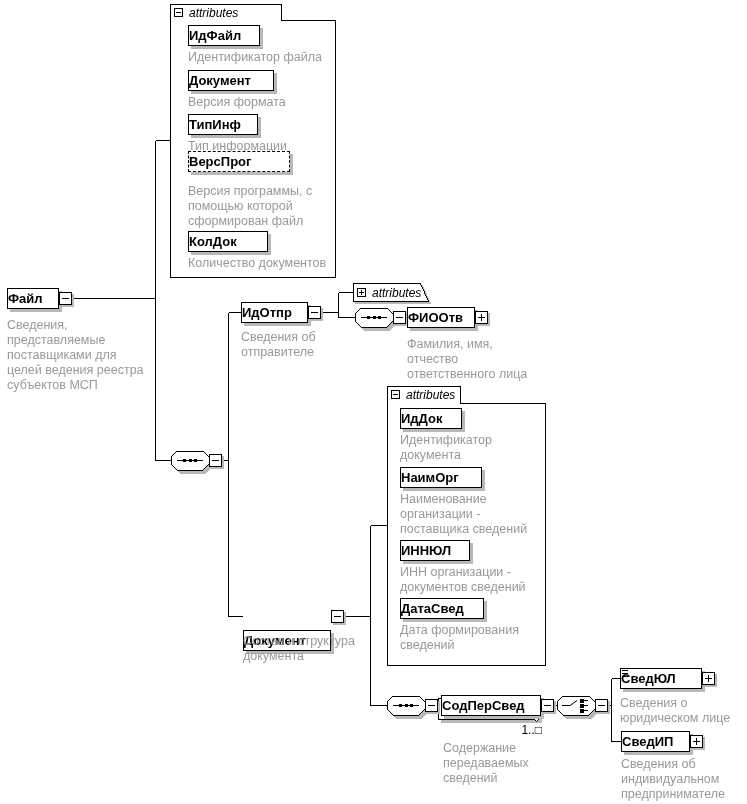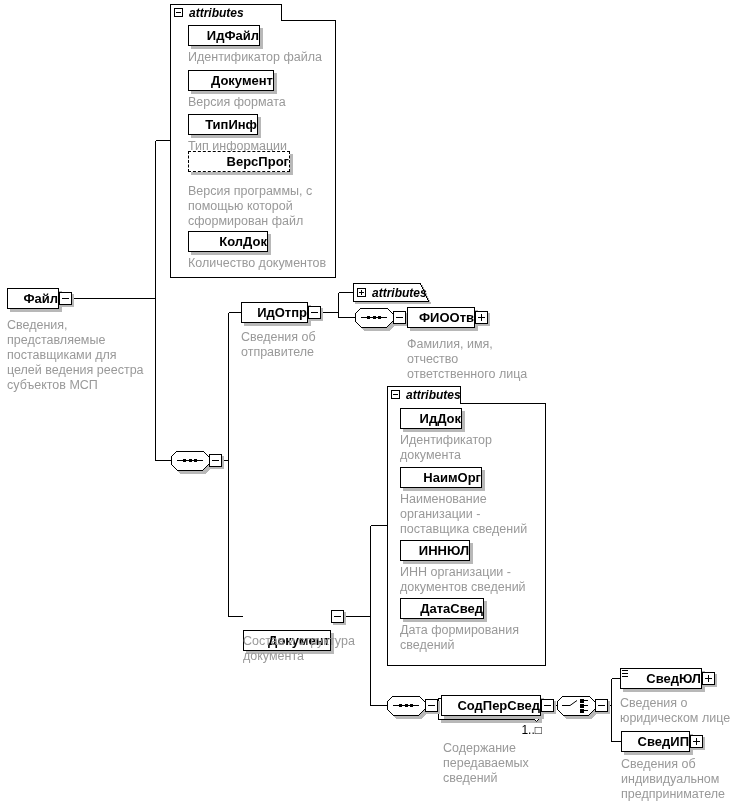--- a/index.html
+++ b/index.html
@@ -1,30 +1,30 @@
 <!DOCTYPE html>
 <html><head>
 <meta charset="utf-8">
 <style>
   html,body{margin:0;padding:0;background:#fff;}
   #canvas{position:relative;width:747px;height:804px;background:#fff;overflow:hidden;
           font-family:"Liberation Sans","DejaVu Sans",sans-serif;}
   #wires{position:absolute;left:0;top:0;}
   .ebox{position:absolute;box-sizing:border-box;height:21px;background:#fff;border:1px solid #000;
         box-shadow:3px 3px 0 #b8b8b8;font-weight:bold;font-size:13px;line-height:19px;
-        text-align:right;color:#000;white-space:nowrap;}
+        text-align:left;color:#000;white-space:nowrap;}
   .dashed{border-style:dashed;}
   .tgl{position:absolute;box-sizing:border-box;width:13px;height:13px;background:#fff;
        border:1px solid #000;box-shadow:2px 2px 0 #b8b8b8;}
   .tgl::before{content:"";position:absolute;left:2px;right:2px;top:5px;height:1px;background:#000;}
   .tgl.plus::after{content:"";position:absolute;top:2px;bottom:2px;left:5px;width:1px;background:#000;}
   .tabicon{position:absolute;box-sizing:border-box;width:9px;height:9px;background:#fff;border:1px solid #000;}
   .tabicon::before{content:"";position:absolute;left:1px;right:1px;top:3px;height:1px;background:#000;}
   .tabicon.plus::after{content:"";position:absolute;top:1px;bottom:1px;left:3px;width:1px;background:#000;}
-  .tablabel{position:absolute;font-size:12px;font-style:italic;font-weight:bold;color:#000;white-space:nowrap;}
+  .tablabel{position:absolute;font-size:12px;font-style:italic;font-weight:normal;color:#000;white-space:nowrap;}
   .desc{position:absolute;color:#999999;font-size:12.5px;line-height:15px;white-space:pre-line;}
   .occ{position:absolute;font-size:12px;color:#000;}
   .trimark{position:absolute;left:2px;top:2px;width:6px;height:7px;
            background:repeating-linear-gradient(to bottom,#000 0 1px,rgba(0,0,0,0) 1px 3px);}
 </style>
 </head>
 <body>
 
 <div id="canvas">
 

